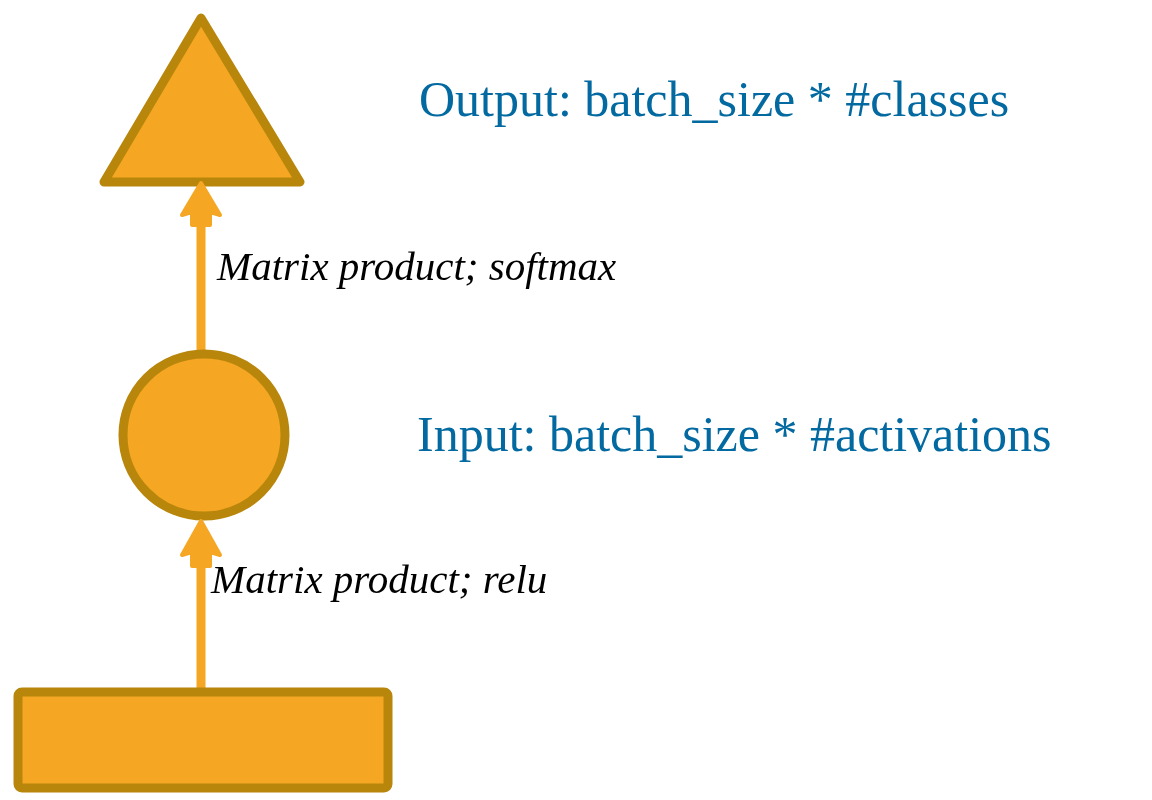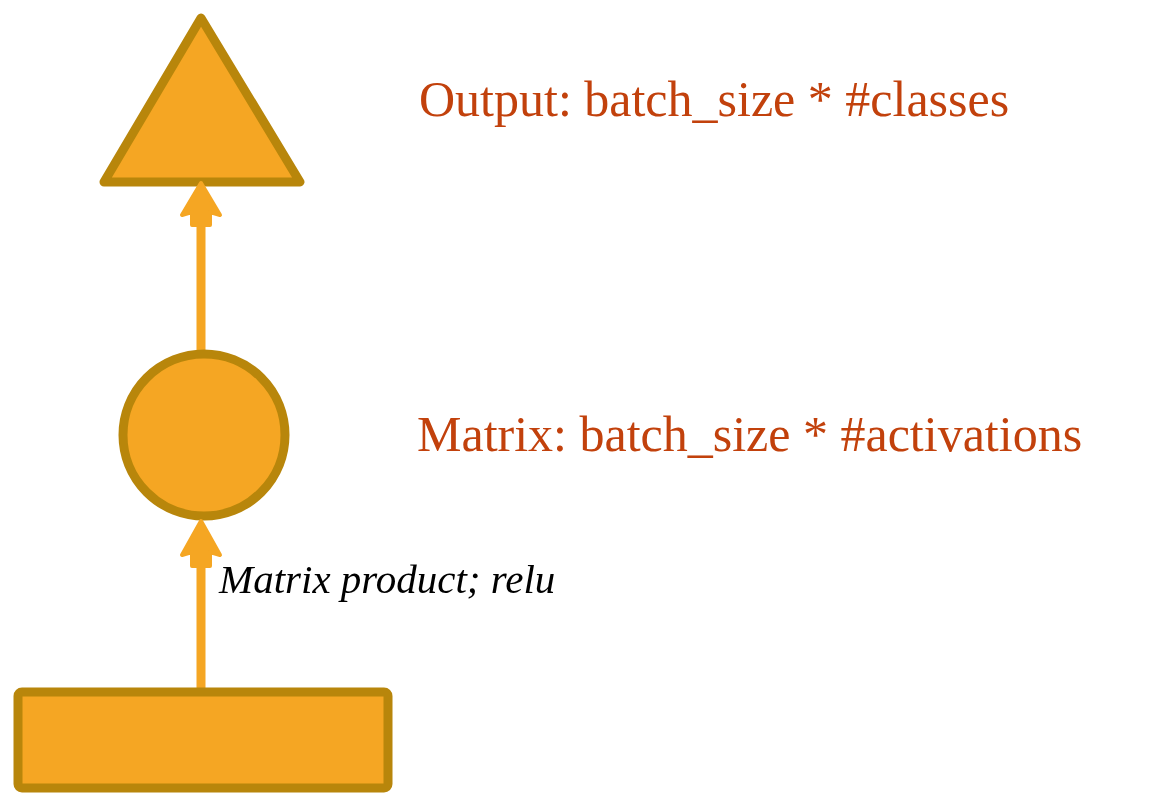--- a/index.html
+++ b/index.html
@@ -21,21 +21,21 @@
   }
   #diagram-svg {
     position: absolute;
     top: 0;
     left: 0;
     width: 1152px;
     height: 800px;
   }
   .layer-label {
     position: absolute;
-    color: #c2410c;
+    color: #0369a1;
     font-family: "Liberation Serif", "DejaVu Serif", serif;
     font-size: 50px;
     font-style: normal;
     font-weight: normal;
     white-space: nowrap;
     line-height: 1;
   }
   .edge-label {
     position: absolute;
     color: #000000;
@@ -43,21 +43,21 @@
     font-size: 41px;
     font-style: italic;
     font-weight: normal;
     white-space: nowrap;
     line-height: 1;
   }
   #label-output  { left: 419px; top: 74px; }
   #label-hidden  { left: 417px; top: 409px; }
   #label-input   { left: 418px; top: 718px; }
   #label-edge-top    { left: 217px; top: 246px; }
-  #label-edge-bottom { left: 219px; top: 559px; }
+  #label-edge-bottom { left: 211px; top: 559px; }
 </style>
 </head>
 <body>
 
 <div id="canvas">
 
   <svg id="diagram-svg" viewBox="0 0 1152 800" xmlns="http://www.w3.org/2000/svg">
 
     <polygon points="201,18 300,182 104,182" fill="#F5A623" stroke="#B8860B" stroke-width="9" stroke-linejoin="round"></polygon>
 
@@ -72,19 +72,20 @@
       <line x1="201" y1="688" x2="201" y2="556" stroke="#F5A623" stroke-width="9"></line>
       <polygon points="201,521 220,555 210,552 210,566 192,566 192,552 182,555" fill="#F5A623" stroke="#F5A623" stroke-width="4" stroke-linejoin="round"></polygon>
     </g>
 
     <rect x="18" y="692" width="370" height="96" rx="4" ry="4" fill="#F5A623" stroke="#B8860B" stroke-width="9"></rect>
 
   </svg>
 
   <div class="layer-label" id="label-output">Output: batch_size * #classes</div>
 
+  <div class="edge-label" id="label-edge-top">Matrix product; softmax</div>
 
-  <div class="layer-label" id="label-hidden">Matrix: batch_size * #activations</div>
+  <div class="layer-label" id="label-hidden">Input: batch_size * #activations</div>
 
   <div class="edge-label" id="label-edge-bottom">Matrix product; relu</div>
 
 
 </div>
 
 </body></html>

